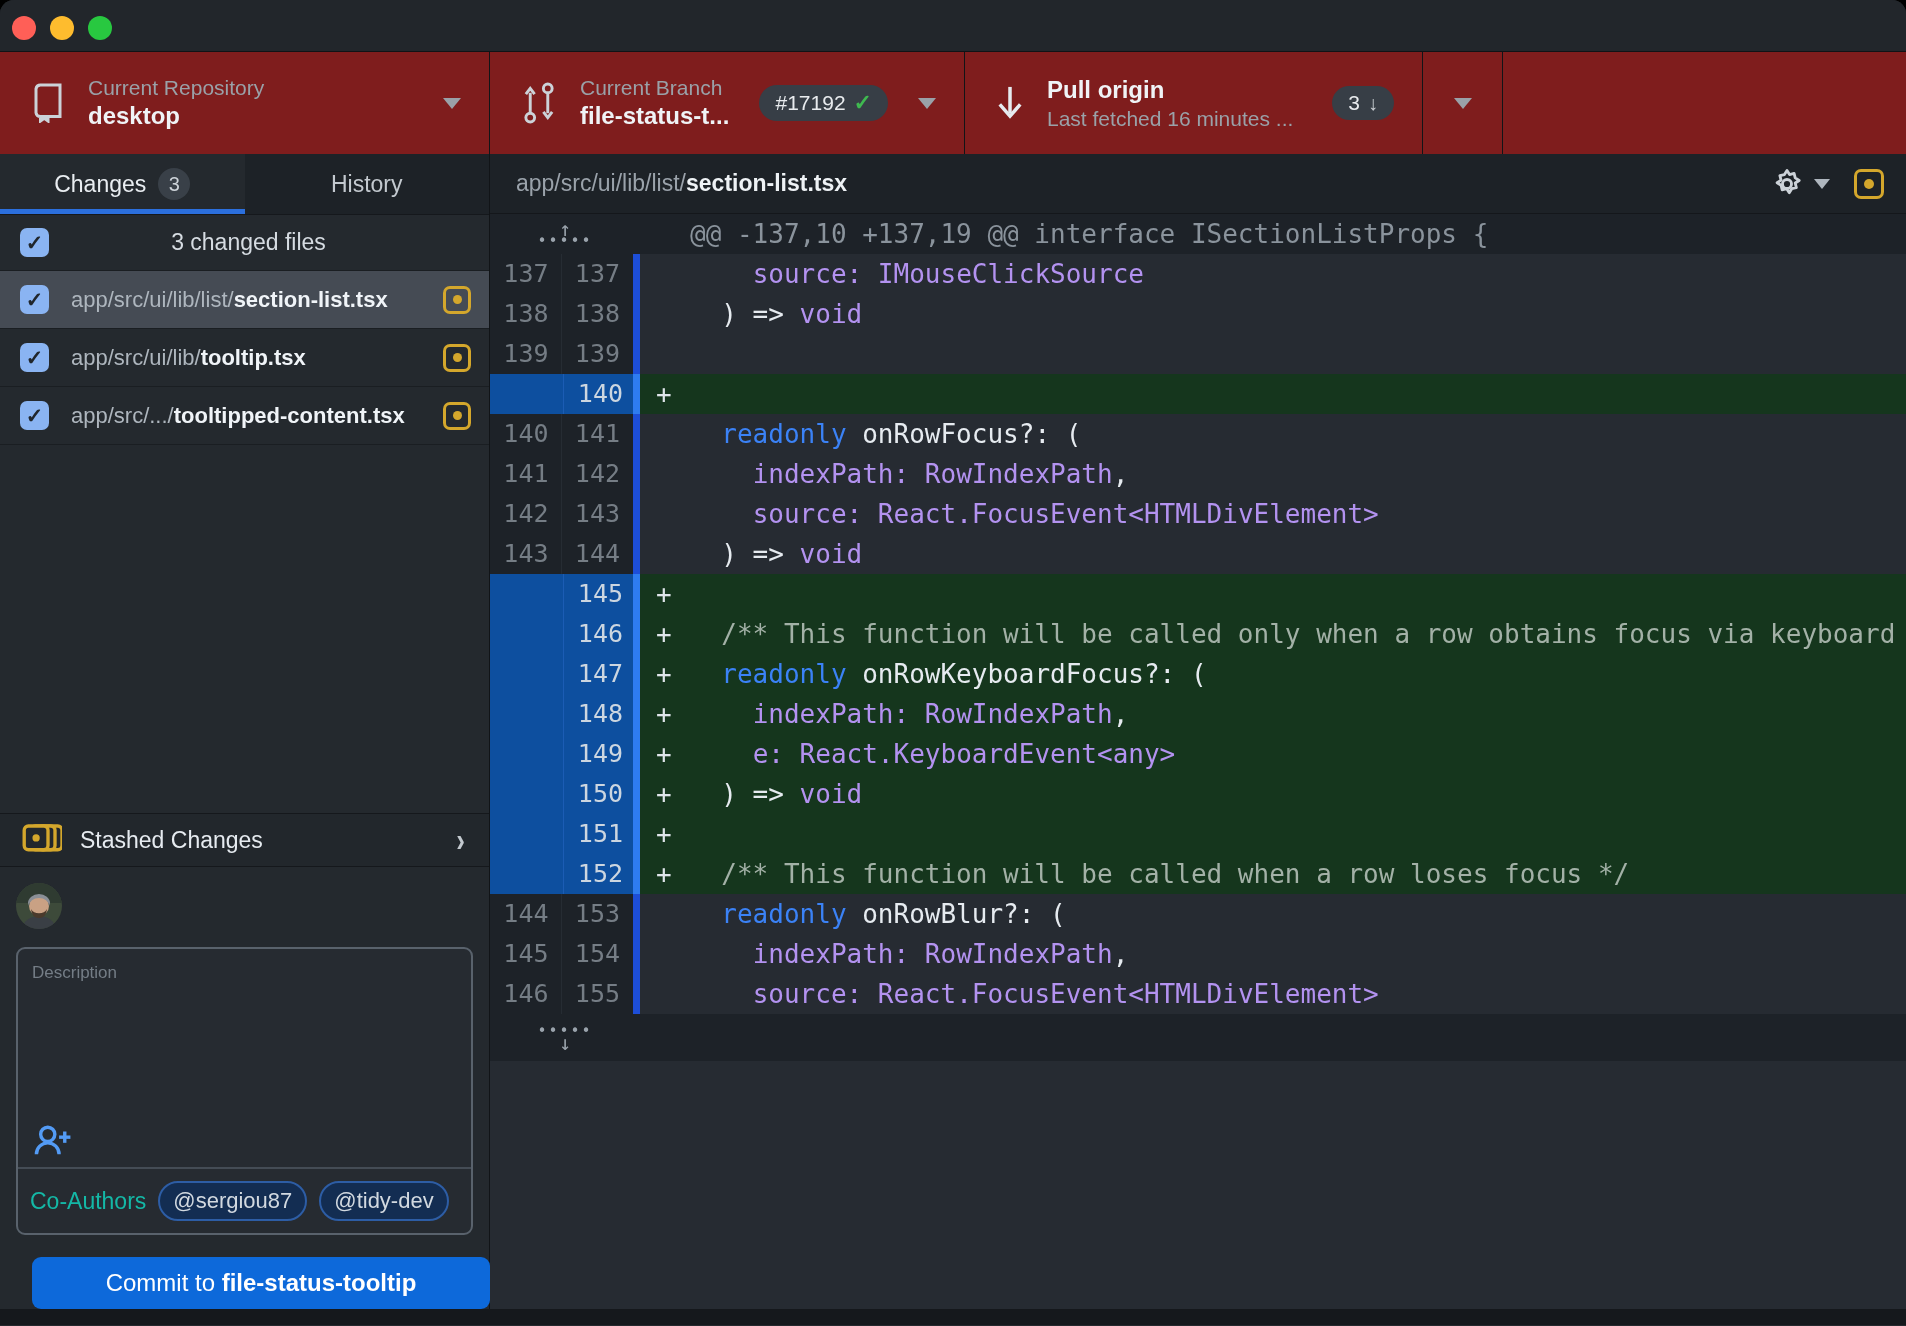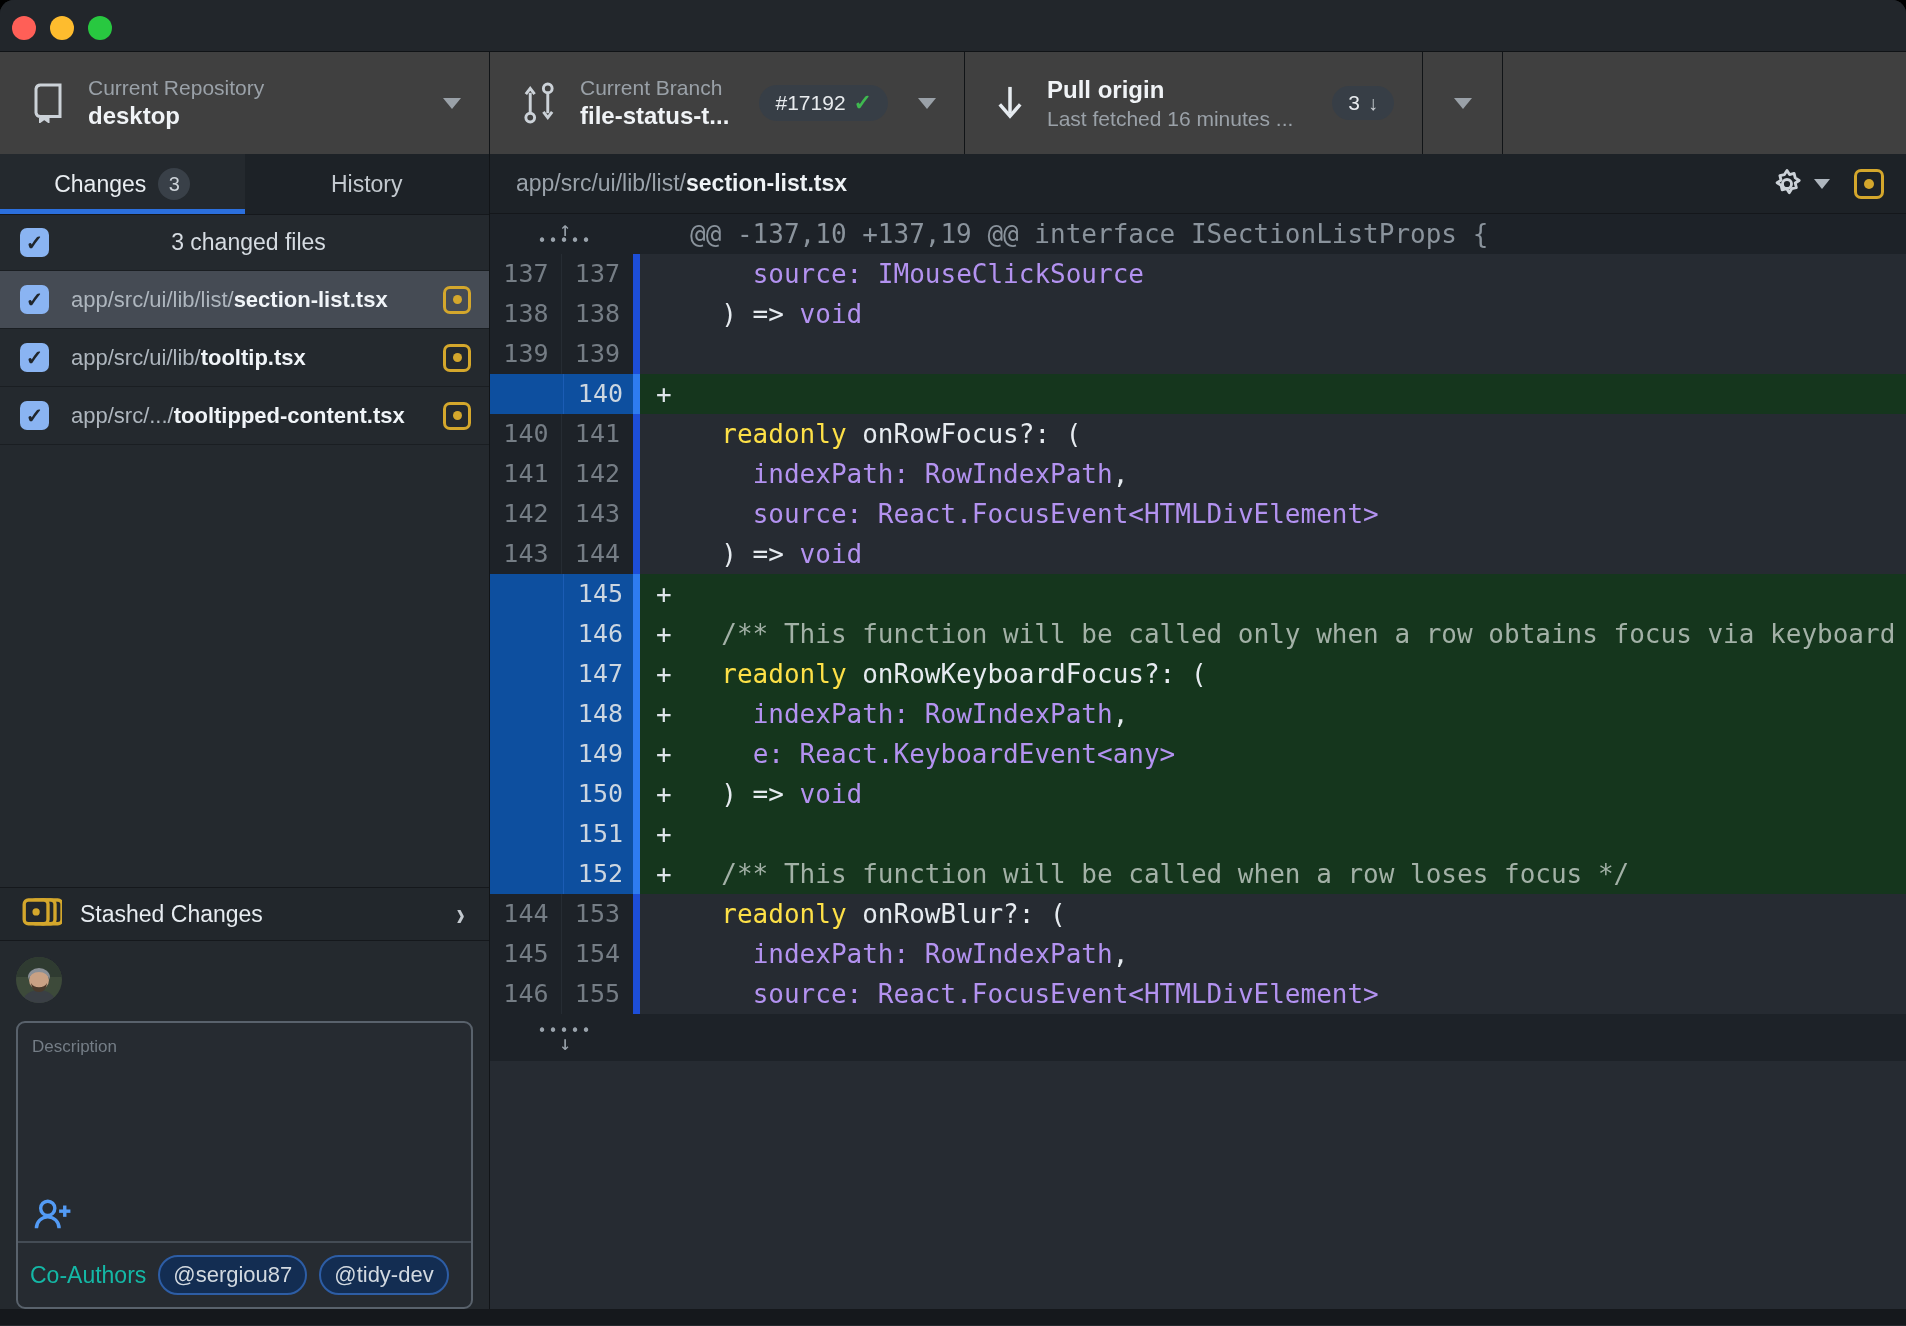--- a/index.html
+++ b/index.html
@@ -8,21 +8,21 @@
             border-radius:14px 14px 0 0; overflow:hidden; }
 
   
   .titlebar { height:52px; background:#22262b; position:relative; border-bottom:1px solid #101316; }
   .traffic { position:absolute; top:16px; width:24px; height:24px; border-radius:50%; }
   .t-close { left:12px; background:#ff5f57; }
   .t-min   { left:50px; background:#febc2e; }
   .t-max   { left:88px; background:#28c840; }
 
   
-  .toolbar { height:102px; background:#404040; display:flex; align-items:stretch; }
+  .toolbar { height:102px; background:#7f1d1d; display:flex; align-items:stretch; }
   .tb-sec { display:flex; align-items:center; border-right:1px solid #111417; position:relative; }
   .tb-repo { width:490px; }
   .tb-branch { width:475px; }
   .tb-pull { width:458px; }
   .tb-caretbox { width:80px; justify-content:center; }
   .tb-fill { flex:1; border-right:none; }
   .tb-icon { margin-left:30px; flex:none; }
   .tb-text { margin-left:22px; min-width:0; }
   .tb-label { font-size:21px; color:#9aa1a8; line-height:26px; }
   .tb-value { font-size:24px; font-weight:bold; color:#f0f3f6; line-height:30px; white-space:nowrap; }
@@ -116,21 +116,21 @@
             line-height:40px; }
   .gut .c + .c { border-left:1px solid #262c33; }
   .drow.add .gut { background:#0d4f9f; border-right:none; }
   .drow.add .gut .c { color:#ccd6e0; }
   .drow.add .gut .c + .c { border-left:1px solid #1b5cb4; }
   .drow.add .gut::after { content:""; position:absolute; right:0; top:0; bottom:0; width:7px; background:#2e7cf0; }
   .code { flex:1; display:flex; align-items:center; white-space:pre; font-size:26px; color:#e6ebf0; min-width:0; }
   .drow.add .code { background:#15361d; }
   .marker { width:50px; flex:none; padding-left:16px; font-size:26px; color:#dfe5ea; }
   tok, .code span { font-size:26px; }
-  .tk-d { color:#e6ebf0; } .tk-p { color:#b392f0; } .tk-k { color:#fde047; } .tk-c { color:#a3b1a7; }
+  .tk-d { color:#e6ebf0; } .tk-p { color:#b392f0; } .tk-k { color:#3b82f6; } .tk-c { color:#a3b1a7; }
 
   .hunkrow { display:flex; height:40px; background:#1d2228; color:#8a939c; }
   .hunkrow .gut2 { width:150px; flex:none; display:flex; align-items:center; justify-content:center;
                    flex-direction:column; color:#8a939c; }
   .hunktext { flex:1; padding-left:50px; font-size:26px; line-height:40px; white-space:pre; color:#8a939c; }
   .exparrow { font-size:20px; line-height:14px; color:#9aa3ac; }
   .expdots { letter-spacing:2px; font-size:15px; line-height:10px; color:#9aa3ac; }
 
   .expander { height:47px; flex:none; background:#1d2228; display:flex; }
   .expander .gut2 { width:150px; display:flex; flex-direction:column; align-items:center; justify-content:center; }
@@ -288,20 +288,23 @@
           </div>
           <div class="corow">
             <span class="colabel">Co-Authors</span>
             <span id="copills" style="display:flex; gap:12px;">
                 <span class="copill">@sergiou87</span>
                 <span class="copill">@tidy-dev</span>
               </span>
           </div>
         </div>
 
+        <button class="commitbtn">
+          <span>Commit to </span><b>file-status-tooltip</b>
+        </button>
       </div>
     </div>
 
     <div class="diffpane">
       <div class="diffhead">
         <span class="path">
           <span class="pre">app/src/ui/lib/list/</span><span class="nm">section-list.tsx</span>
         </span>
         <span class="dh-icons">
           <span>

